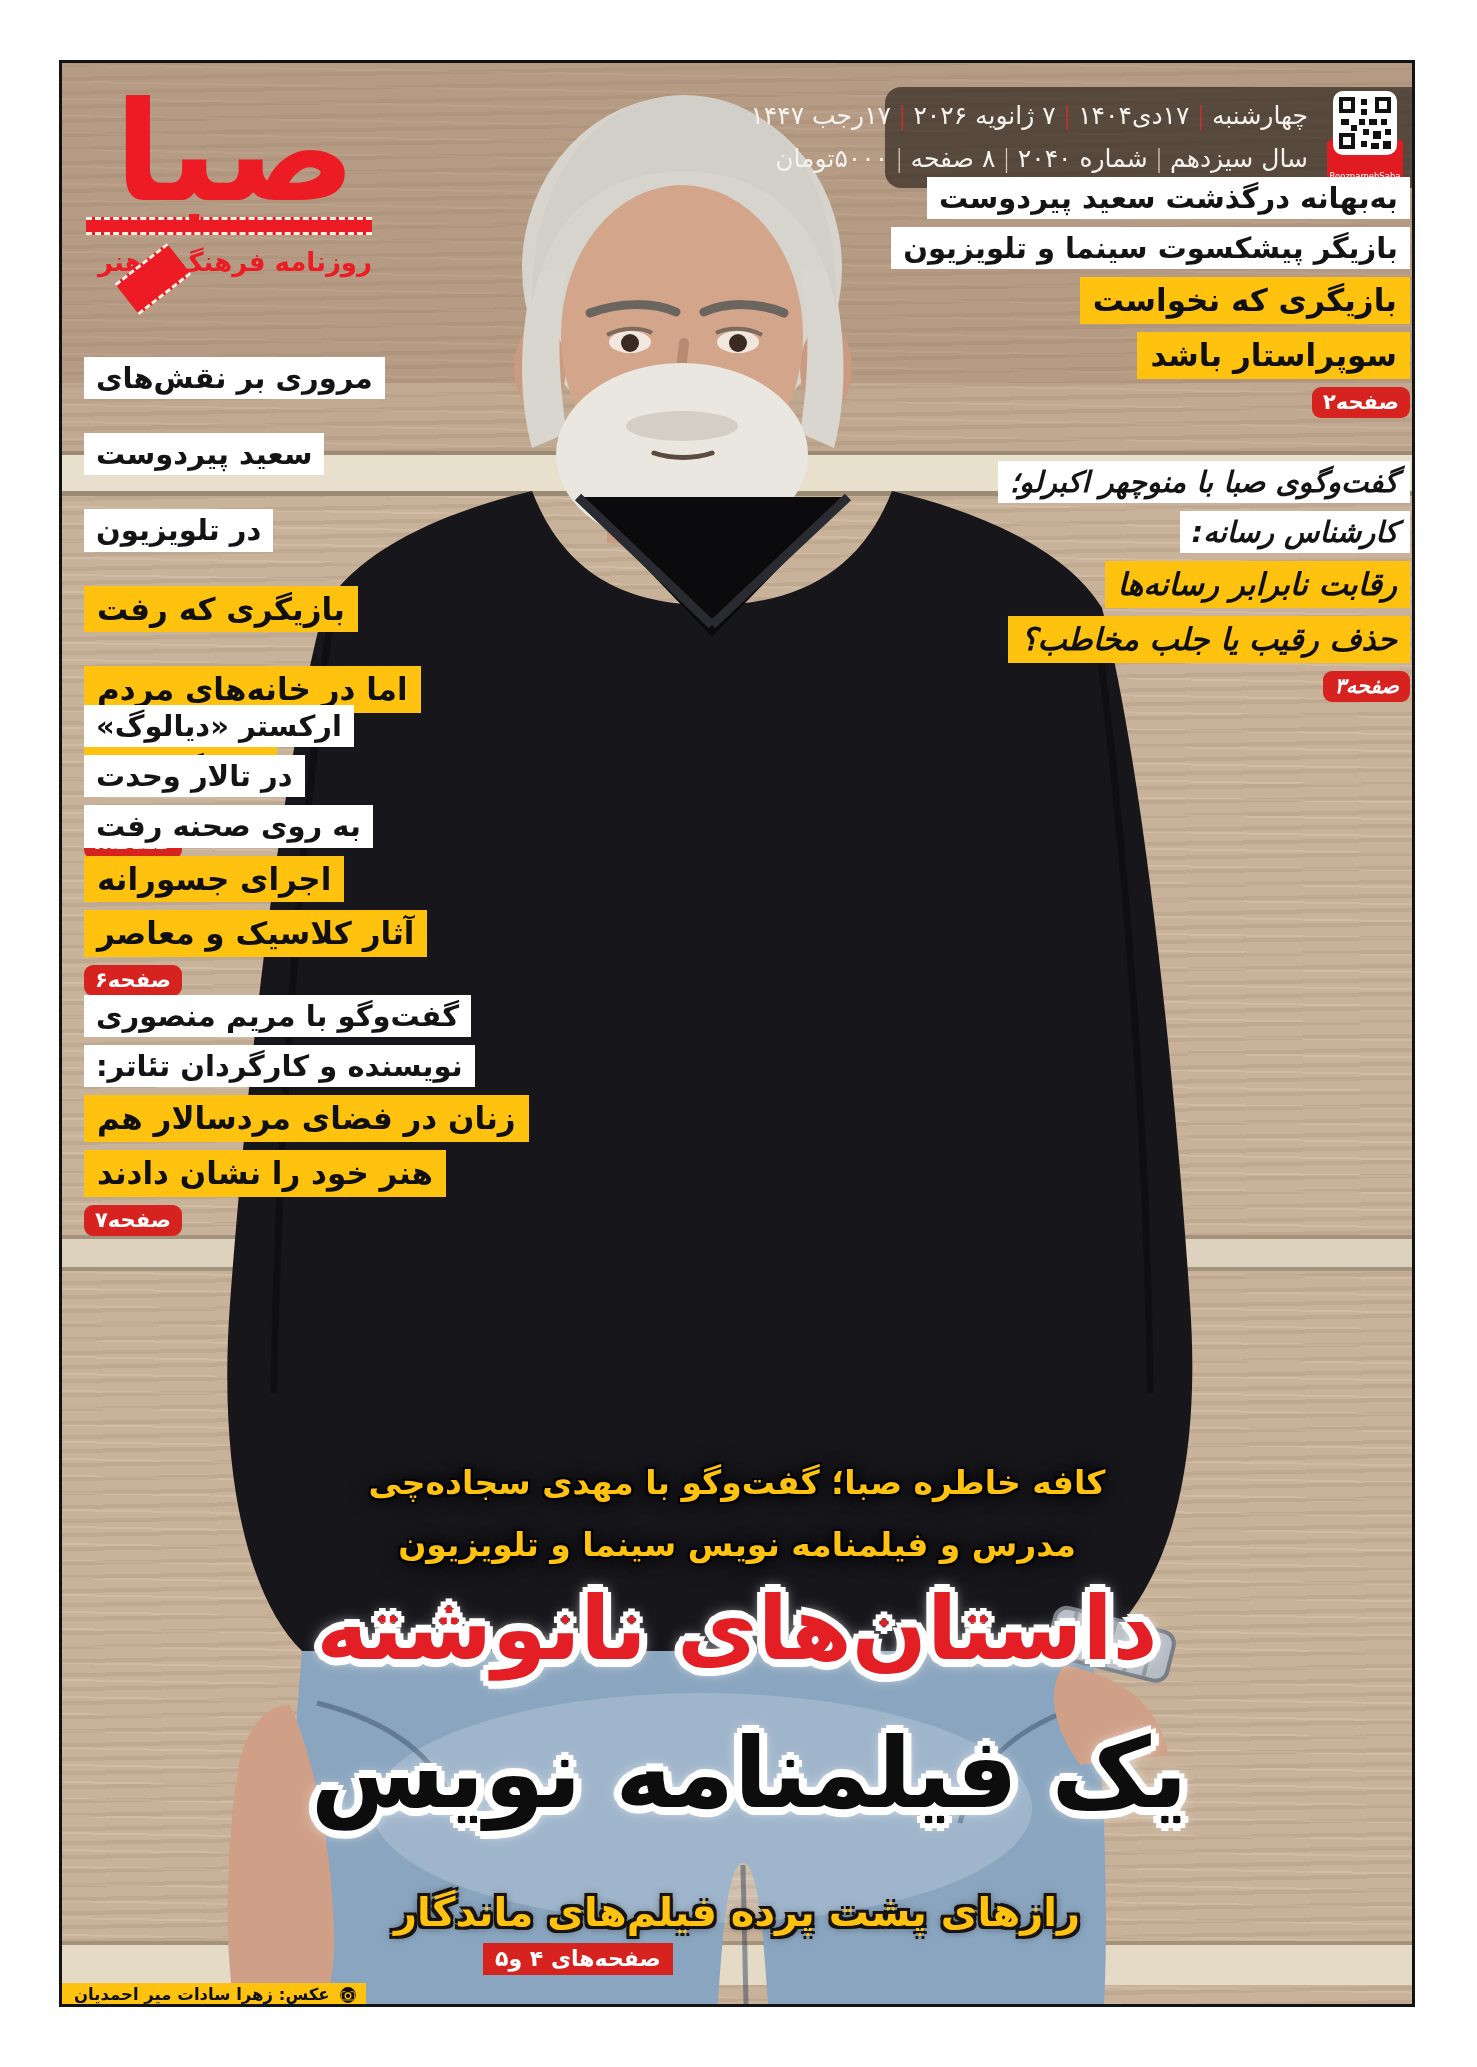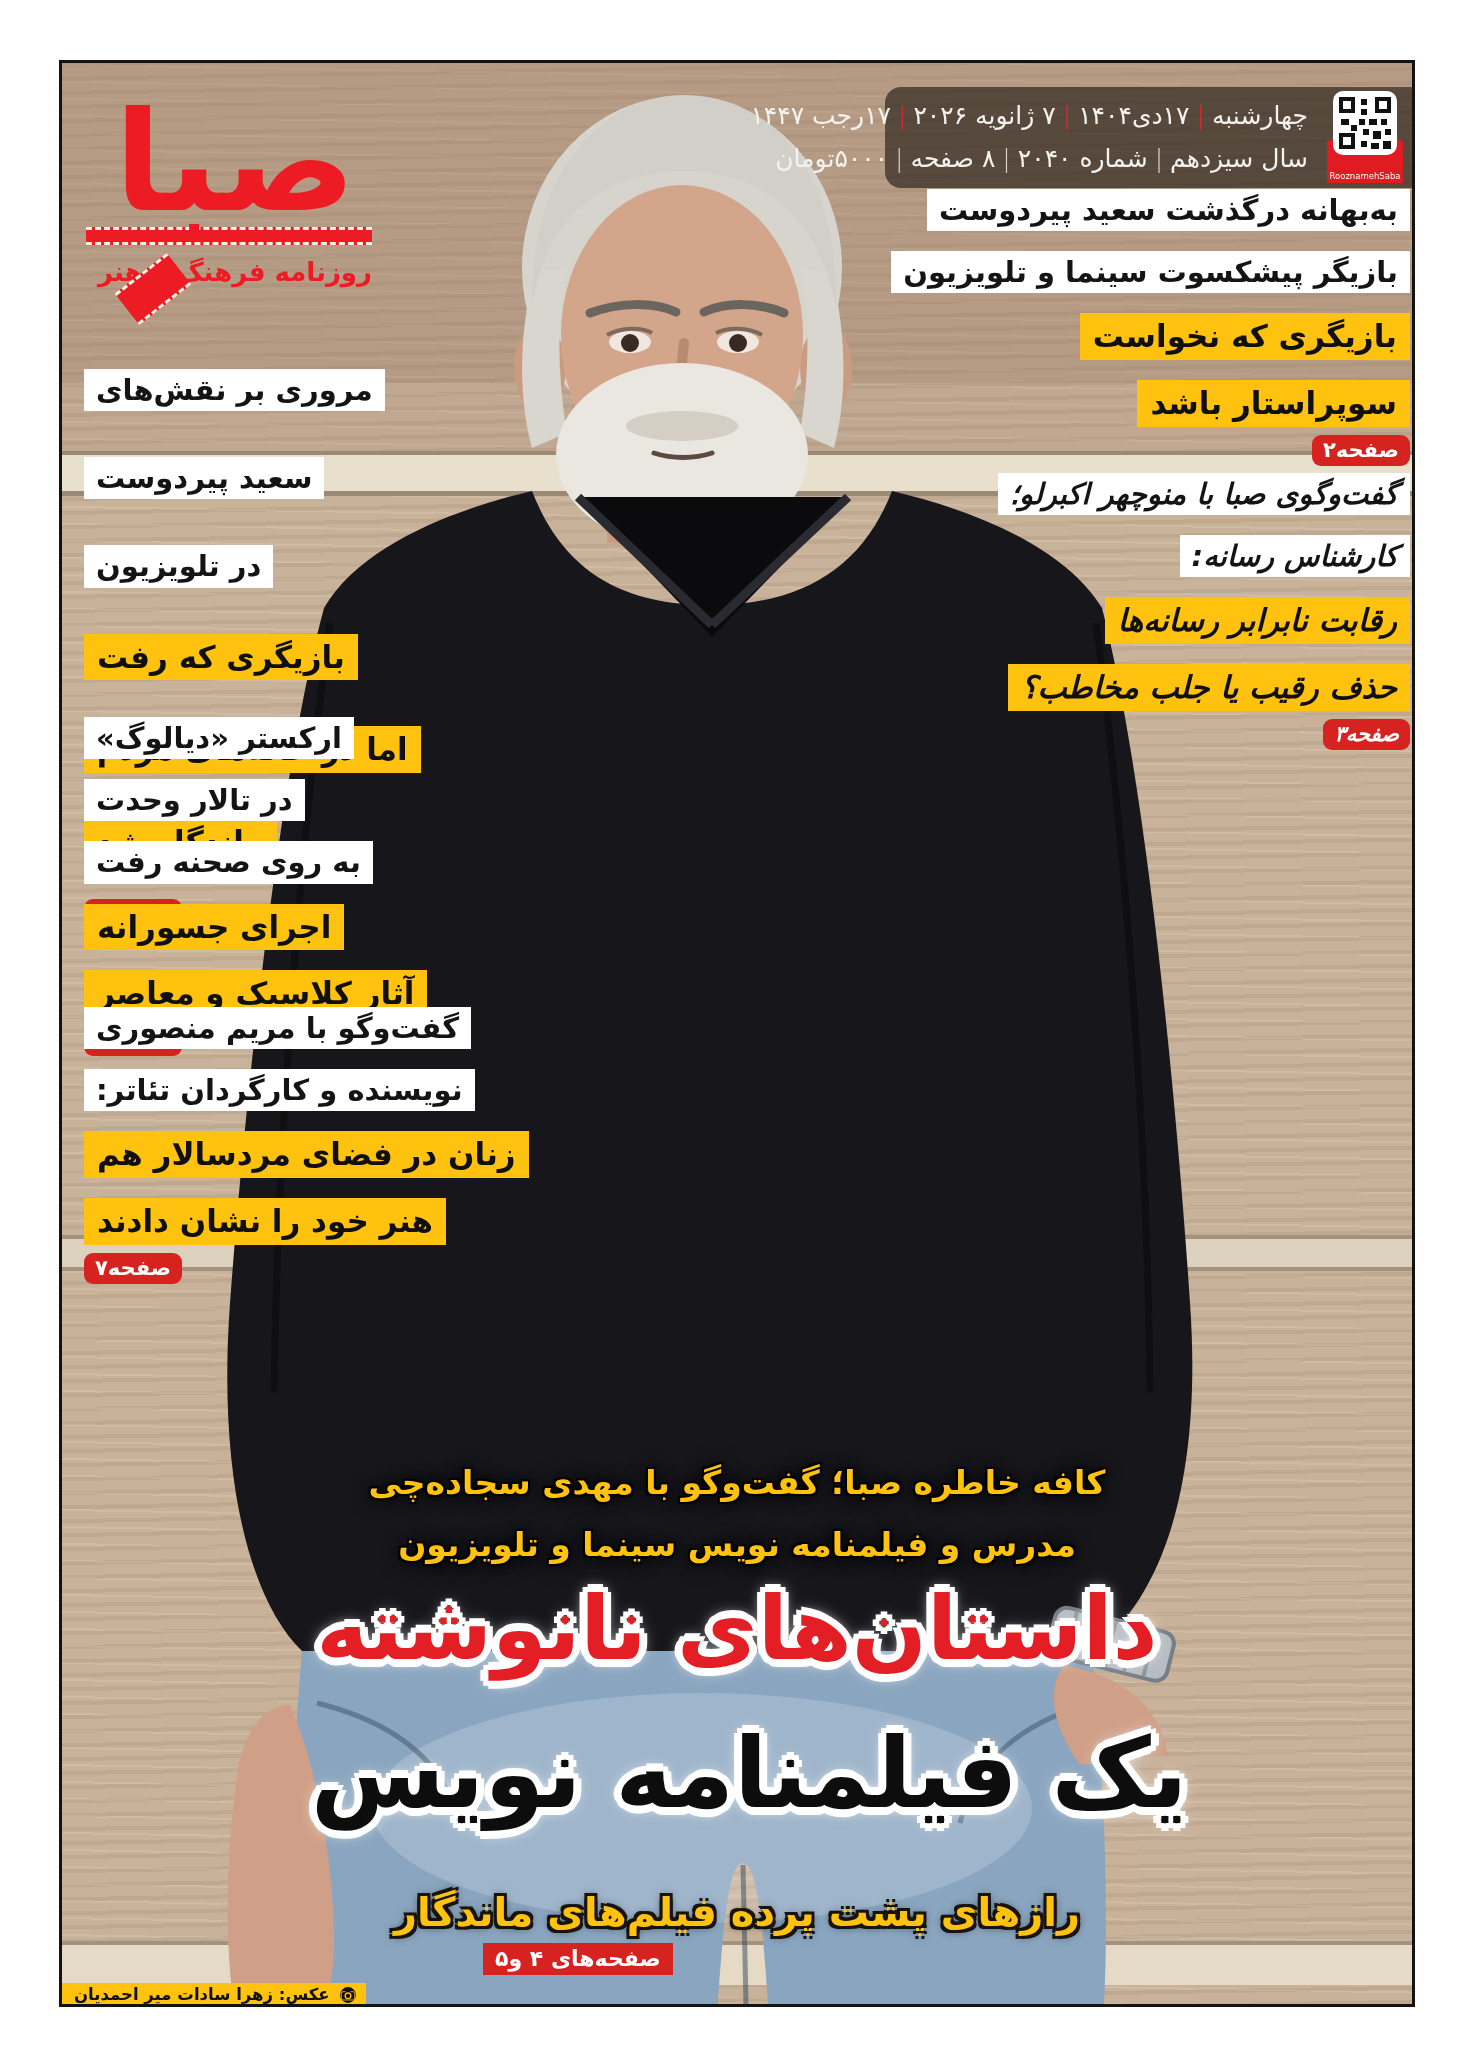--- a/index.html
+++ b/index.html
@@ -16,21 +16,21 @@
       linear-gradient(180deg, rgba(0,0,0,0) 0 1172px, #a3927c 1172px 1176px, #ddd2bd 1176px 1204px, #a3927c 1204px 1208px, rgba(0,0,0,0) 1208px 100%),
       linear-gradient(180deg, rgba(0,0,0,0) 0 1878px, #a3927c 1878px 1882px, #e5dac5 1882px 1922px, rgba(0,0,0,0) 1922px 100%),
       linear-gradient(180deg, rgba(146,113,92,0.35) 0 320px, rgba(146,113,92,0.15) 320px 392px, rgba(0,0,0,0) 392px 100%),
       repeating-linear-gradient(179deg, rgba(108,84,64,0.10) 0 4px, rgba(0,0,0,0) 4px 14px),
       repeating-linear-gradient(1deg, rgba(255,248,235,0.12) 0 2px, rgba(0,0,0,0) 2px 17px),
       #c9b29a;
   }
   .photo-svg{position:absolute;left:0;top:0;width:1350px;height:1941px;}
 
   
-  .logo{position:absolute;left:18px;top:24px;width:310px;z-index:5;}
+  .logo{position:absolute;left:18px;top:14px;width:310px;z-index:5;}
   .logo-word{
     font-size:138px;line-height:1.1;font-weight:900;color:#ed1c24;
     text-align:center;letter-spacing:-4px;
   }
   .logo-bar{
     width:286px;height:18px;background:#ed1c24;margin:-12px 0 0 6px;
     border-top:3px dashed #f6efe4;border-bottom:3px dashed #f6efe4;box-sizing:border-box;
   }
   .logo-clip{
     position:absolute;left:40px;top:182px;width:66px;height:40px;background:#ed1c24;
@@ -64,21 +64,21 @@
   .qr-box{
     position:absolute;left:1271px;top:28px;width:64px;height:64px;background:#fff;
     border-radius:10px;z-index:6;display:flex;align-items:center;justify-content:center;
   }
 
   
   .block{position:absolute;display:flex;flex-direction:column;z-index:5;}
   .block.right{align-items:flex-end;right:2px;}
   .block.left{align-items:flex-start;left:22px;}
   .block{gap:8px;}
-  .ln{display:inline-block;white-space:nowrap;line-height:1.18;margin-top:12px;}
+  .ln{display:inline-block;white-space:nowrap;line-height:1.18;}
   .ln-white{background:#ffffff;color:#141414;font-size:29px;font-weight:700;padding:4px 12px;}
   .ln-yellow{background:#ffc20e;color:#101010;font-size:31px;font-weight:800;padding:5px 13px;}
   .badge{background:#d6231f;color:#ffffff;font-size:21px;font-weight:700;padding:3px 11px;line-height:1.2;border-radius:9px;}
 
   
   .center-line{position:absolute;left:50%;transform:translateX(-50%);white-space:nowrap;z-index:5;text-align:center;}
   .kicker-glow{
     color:#ffc20e;font-size:33px;font-weight:800;
     text-shadow:2px 2px 0 #000,-2px 2px 0 #000,2px -2px 0 #000,-2px -2px 0 #000,
       0 0 12px rgba(0,0,0,.95),0 0 20px rgba(0,0,0,.85);

